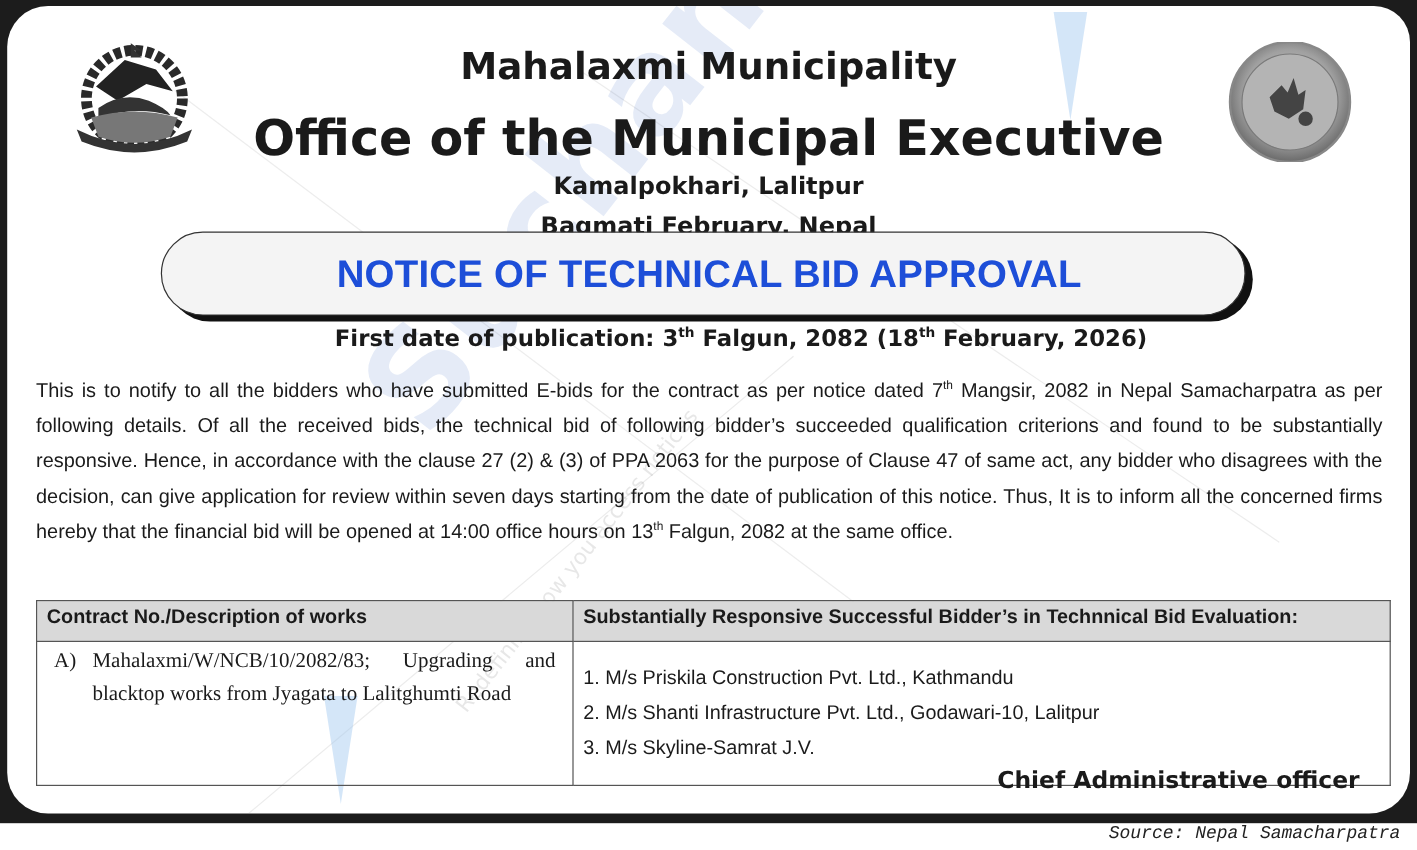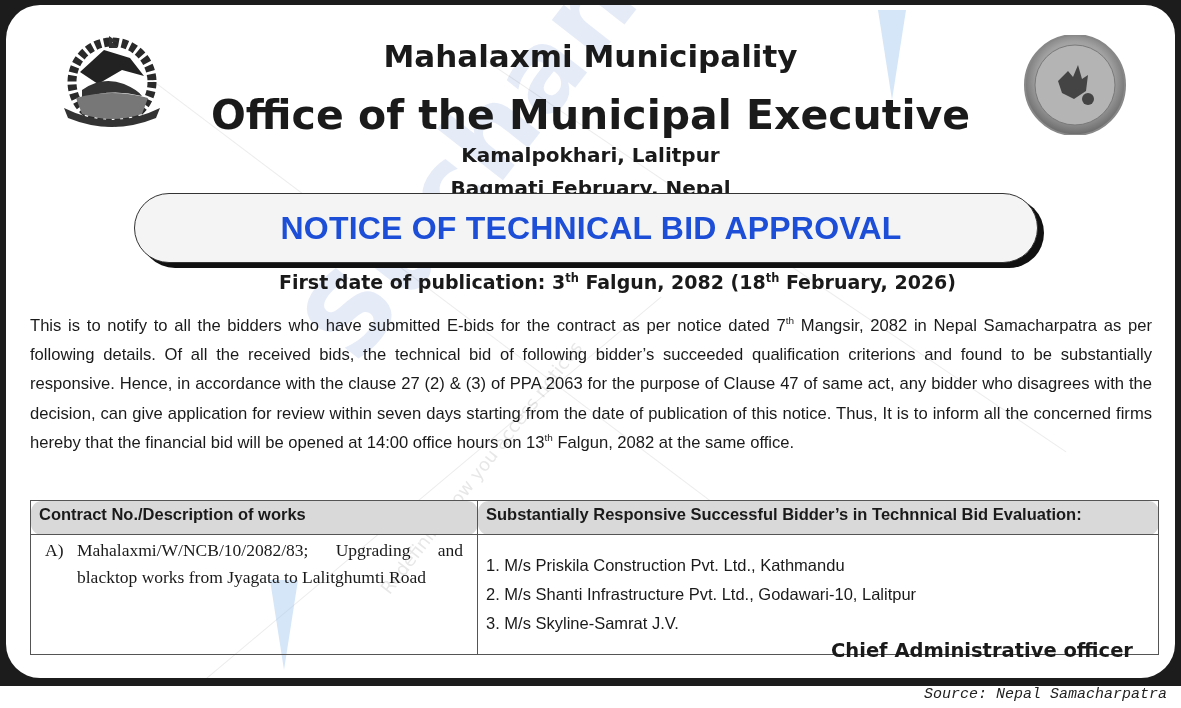--- a/index.html
+++ b/index.html
@@ -67,21 +67,21 @@
     font-family: "Liberation Sans", sans-serif;
   }
 
   table.bids {
     position: absolute; left: 30px; top: 500px; width: 1129px;
     border-collapse: collapse; font-size: 16.5px;
   }
   table.bids td, table.bids th { border: 1px solid #555; vertical-align: top; }
   table.bids th {
     background: #d9d9d9; text-align: left; font-weight: bold;
-    padding: 4px 8px; height: 34px; font-family: "Liberation Sans", sans-serif; font-size: 16.5px; border-radius: 11px;
+    padding: 4px 8px; height: 34px; font-family: "Liberation Sans", sans-serif; font-size: 16.5px;
   }
   .c1 { width: 447px; }
   .desc {
     font-family: "Liberation Serif", serif; font-size: 17.5px; line-height: 27px;
     padding: 2px 14px 2px 14px; text-align: justify; display: flex;
   }
   .desc-label { width: 32px; flex: 0 0 32px; }
   .desc-text { flex: 1; }
   .bidders { padding: 16px 8px; font-family: "Liberation Sans", sans-serif; line-height: 29px; }
 

